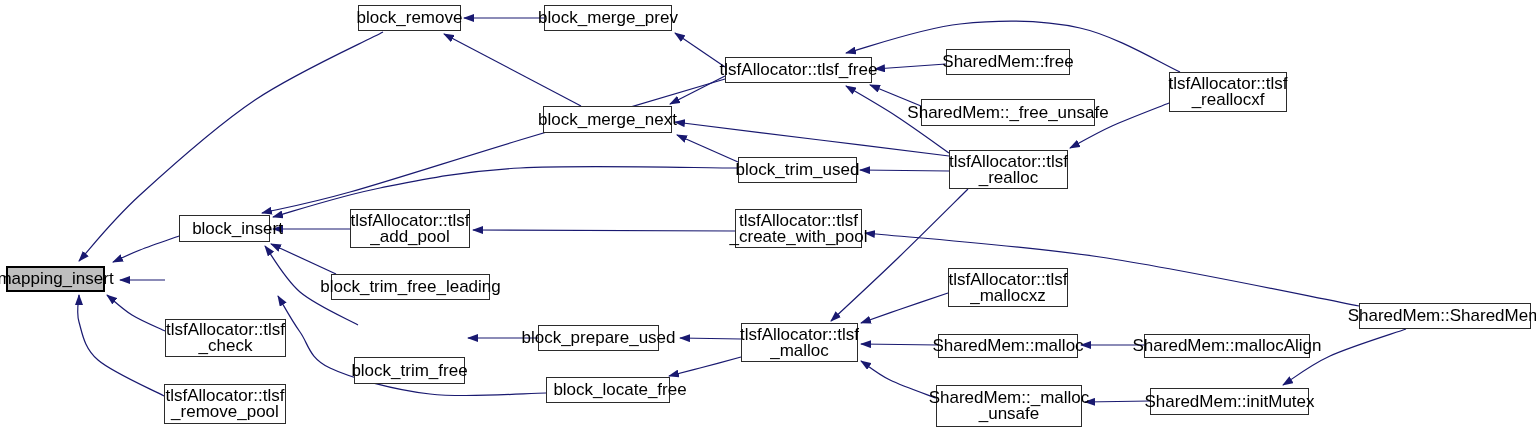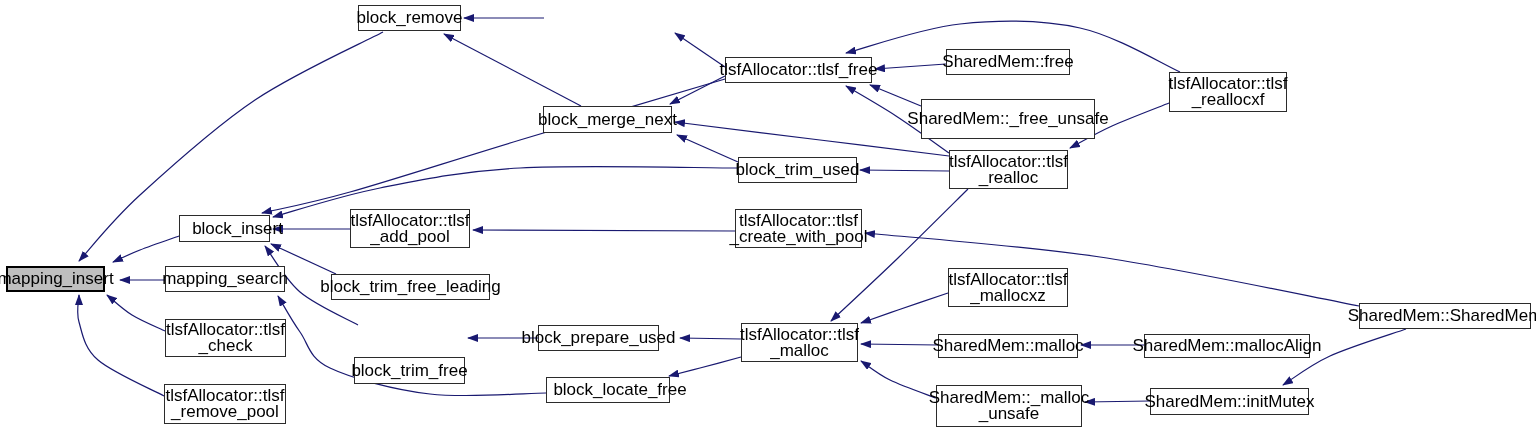--- a/index.html
+++ b/index.html
@@ -72,36 +72,36 @@
         <path d="M741,357 C734.1666666666666,358.8333333333333 712,364.8333333333333 700,368 C688,371.1666666666667 674.1666666666666,374.6666666666667 669,376" fill="none" stroke="#191970" stroke-width="1.2" marker-end="url(#arrow)"></path>
         <path d="M546,393 C526.6666666666666,393.1666666666667 466,398.1666666666667 430,394 C394,389.8333333333333 351.6666666666667,378.3333333333333 330,368 C308.3333333333333,357.6666666666667 308.6666666666667,344 300,332 C291.3333333333333,320 281.6666666666667,302 278,296" fill="none" stroke="#191970" stroke-width="1.2" marker-end="url(#arrow)"></path>
         <path d="M948,293 C939.6666666666666,295.8333333333333 912.5,305 898,310 C883.5,315 867.1666666666666,320.8333333333333 861,323" fill="none" stroke="#191970" stroke-width="1.2" marker-end="url(#arrow)"></path>
         <path d="M938,345 L861,344" fill="none" stroke="#191970" stroke-width="1.2" marker-end="url(#arrow)"></path>
         <path d="M1144,345 L1081,345" fill="none" stroke="#191970" stroke-width="1.2" marker-end="url(#arrow)"></path>
         <path d="M936,398 C928.3333333333334,395 902.5,386.1666666666667 890,380 C877.5,373.8333333333333 865.8333333333334,364.1666666666667 861,361" fill="none" stroke="#191970" stroke-width="1.2" marker-end="url(#arrow)"></path>
         <path d="M1150,401 L1085,402" fill="none" stroke="#191970" stroke-width="1.2" marker-end="url(#arrow)"></path>
       </g>
   </svg>
 <div class="node highlight" style="left: 6px; top: 266px; width: 99px; height: 26px;">mapping_insert</div>
-    <div class="node" style="left: 165px; top: 266px; width: 120px; height: 26px;">mapping_search</div>
     <div class="node" style="left: 179px; top: 215px; width: 91px; height: 27px; padding-left: 26px;">block_insert</div>
     <div class="node" style="left: 165px; top: 319px; width: 121px; height: 38px;">tlsfAllocator::tlsf
 _check</div>
     <div class="node" style="left: 164px; top: 384px; width: 122px; height: 40px;">tlsfAllocator::tlsf
 _remove_pool</div>
     <div class="node" style="left: 358px; top: 5px; width: 103px; height: 26px;">block_remove</div>
     <div class="node" style="left: 350px; top: 209px; width: 120px; height: 39px;">tlsfAllocator::tlsf
 _add_pool</div>
     <div class="node" style="left: 331px; top: 274px; width: 159px; height: 26px; text-align: right;">block_trim_free_leading</div>
     <div class="node" style="left: 354px; top: 325px; width: 111px; height: 27px; margin-top: 32px;">block_trim_free</div>
+    <div class="node" style="left: 544px; top: 5px; width: 128px; height: 26px;">block_merge_prev</div>
     <div class="node" style="left: 543px; top: 106px; width: 129px; height: 27px;">block_merge_next</div>
     <div class="node" style="left: 725px; top: 57px; width: 147px; height: 26px;">tlsfAllocator::tlsf_free</div>
     <div class="node" style="left: 738px; top: 157px; width: 119px; height: 26px; text-align: right;">block_trim_used</div>
     <div class="node" style="left: 946px; top: 49px; width: 124px; height: 26px;">SharedMem::free</div>
-    <div class="node" style="left: 921px; top: 99px; width: 174px; height: 40px;">SharedMem::_free_unsafe</div>
+    <div class="node" style="left: 921px; top: 99px; width: 174px; height: 27px;">SharedMem::_free_unsafe</div>
     <div class="node" style="left: 949px; top: 150px; width: 119px; height: 39px;">tlsfAllocator::tlsf
 _realloc</div>
     <div class="node" style="left: 1169px; top: 72px; width: 118px; height: 40px;">tlsfAllocator::tlsf
 _reallocxf</div>
     <div class="node" style="left: 735px; top: 209px; width: 127px; height: 39px;">tlsfAllocator::tlsf
 _create_with_pool</div>
     <div class="node" style="left: 538px; top: 325px; width: 121px; height: 26px;">block_prepare_used</div>
     <div class="node" style="left: 741px; top: 323px; width: 117px; height: 39px;">tlsfAllocator::tlsf
 _malloc</div>
     <div class="node" style="left: 546px; top: 377px; width: 124px; height: 26px; padding-left: 24px;">block_locate_free</div>

